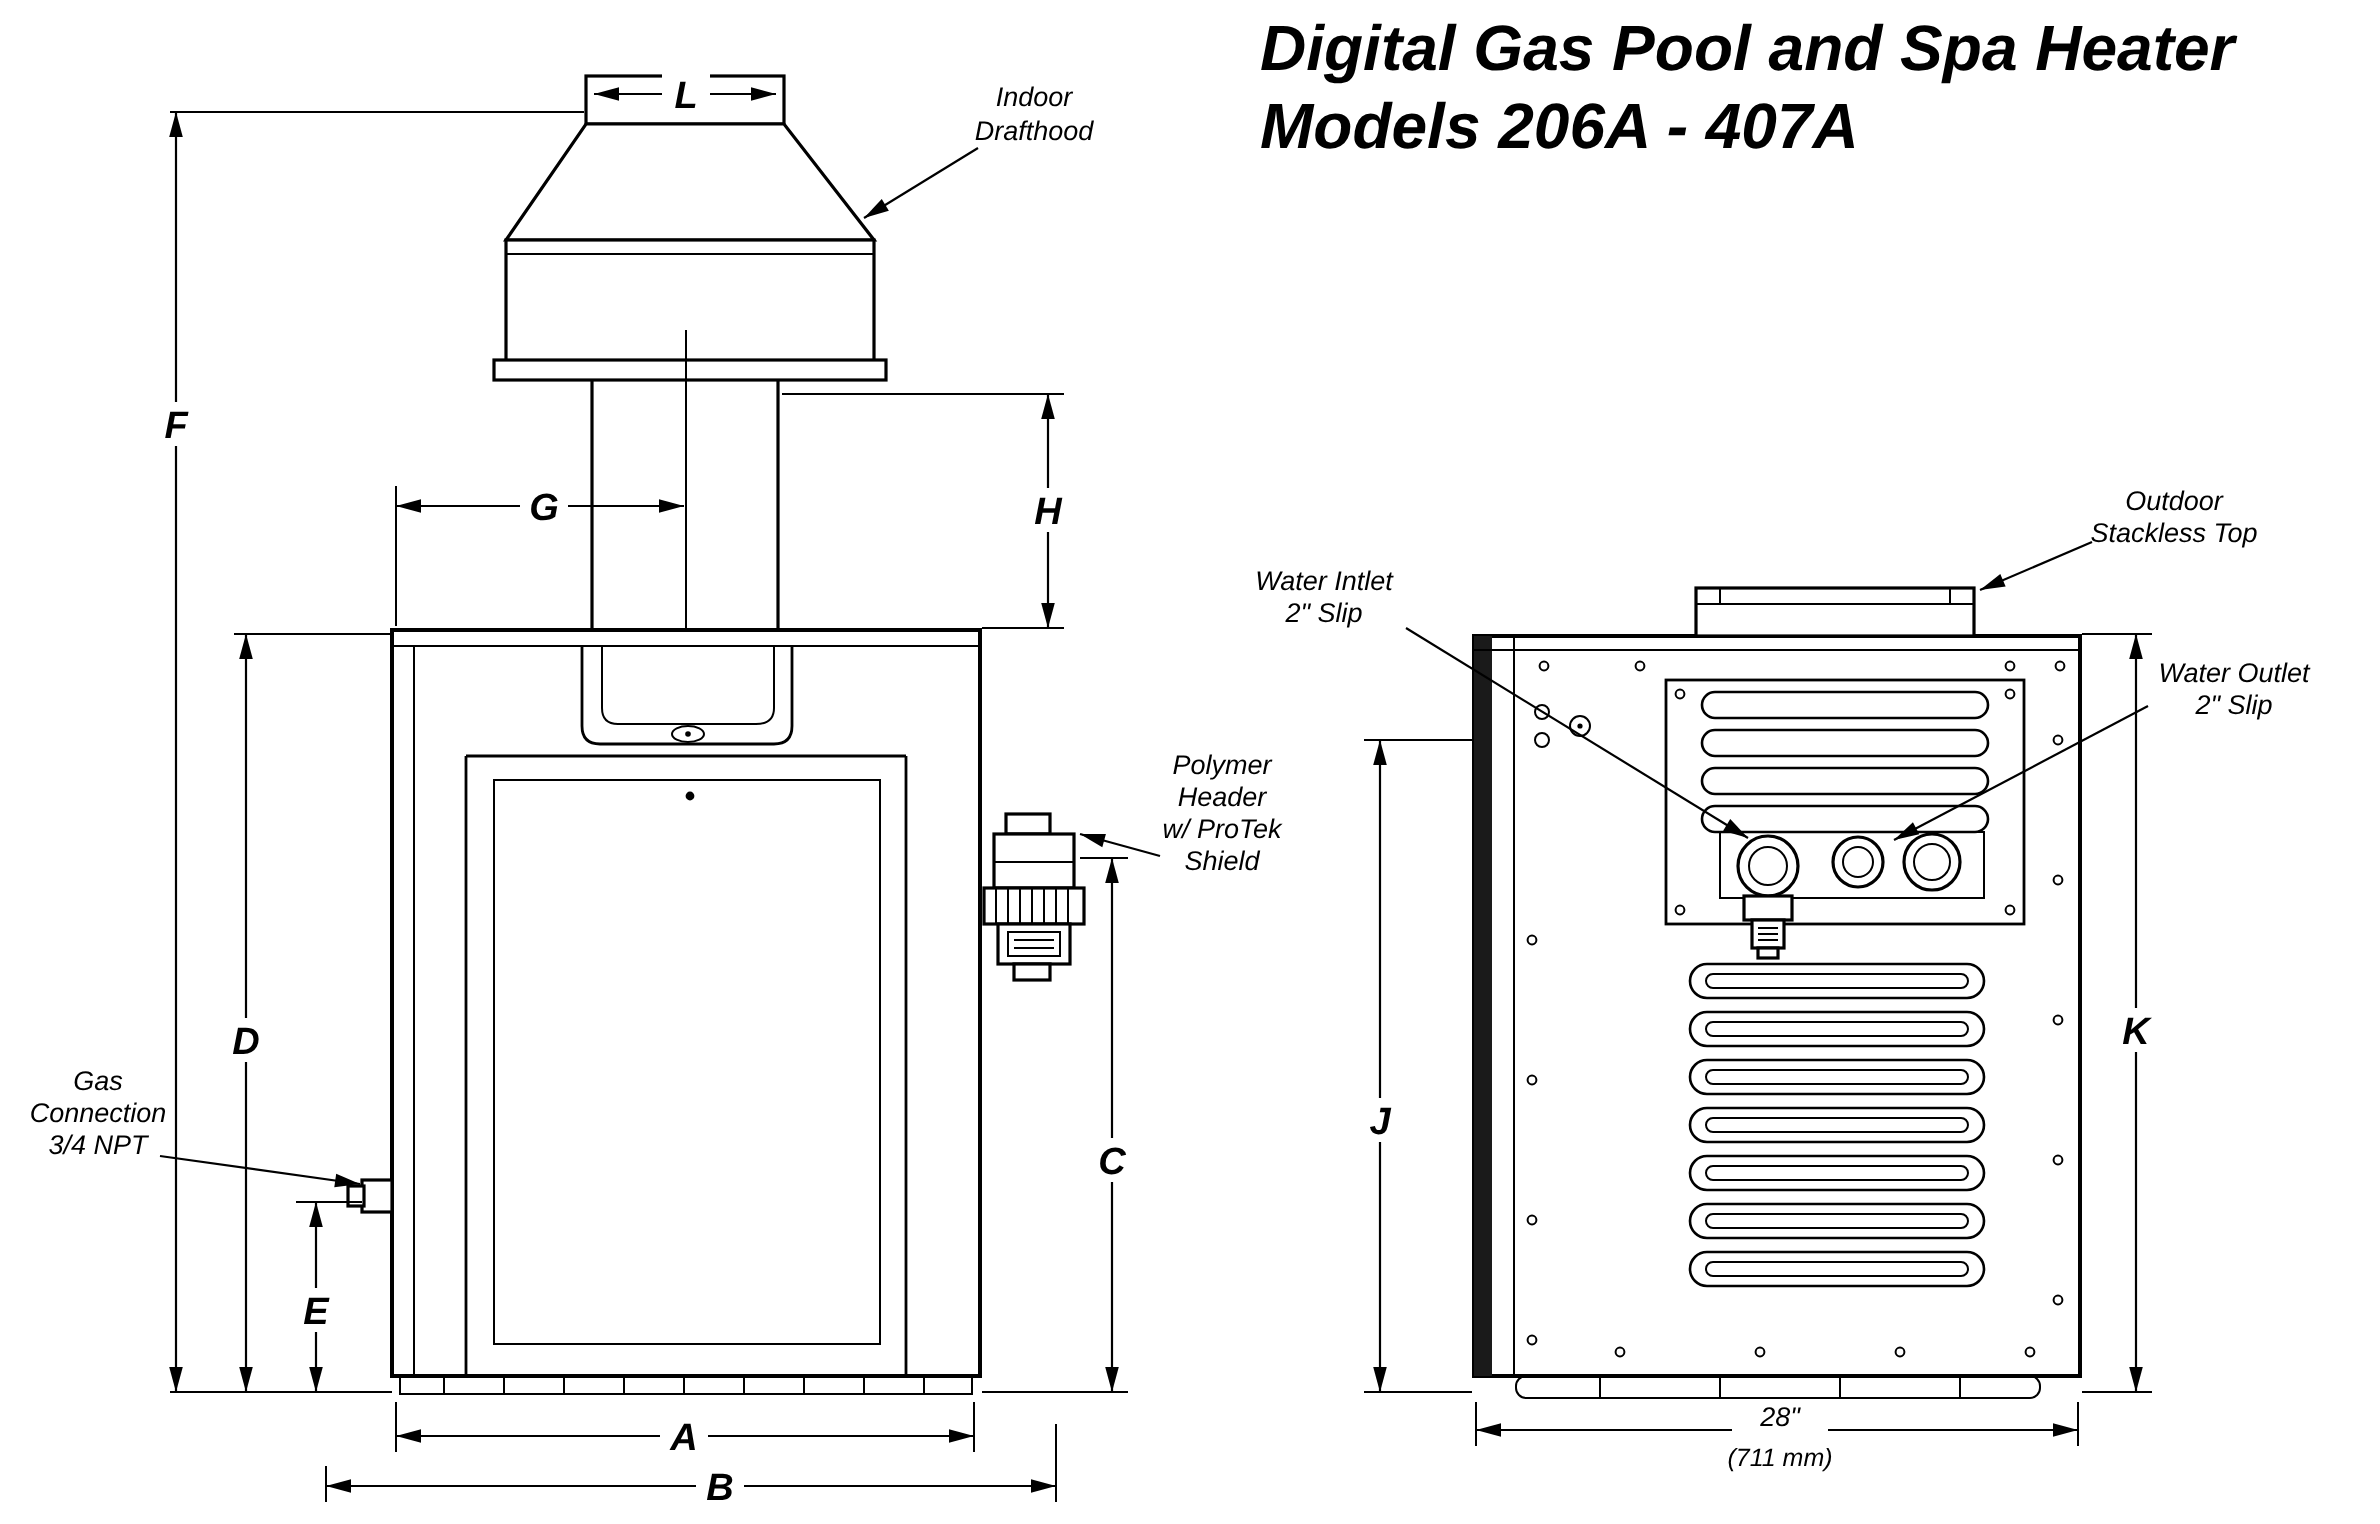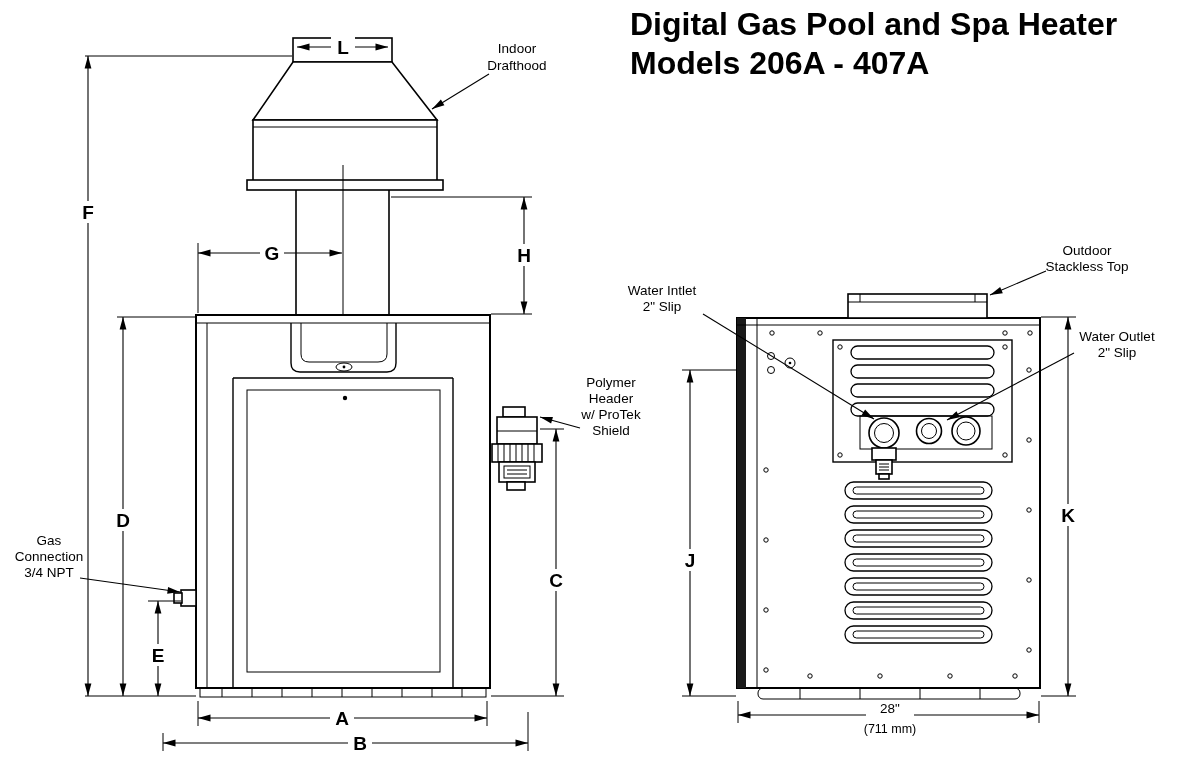--- a/index.html
+++ b/index.html
@@ -1,17 +1,17 @@
 <!DOCTYPE html>
 <html><head>
 <meta charset="utf-8">
 <style>
   html,body { margin:0; padding:0; background:#fff; }
   .canvas { position:relative; width:1190px; height:762px; background:#fff;
-            font-family:"Liberation Sans", sans-serif; overflow:hidden; }
+            font-family:"Liberation Sans", sans-serif; overflow:hidden;font-style:italic; }
   svg { display:block; }
   .outline { fill:#fff; stroke:#000; stroke-width:1.6; }
   .outline2 { fill:#fff; stroke:#000; stroke-width:2; }
   .med  { fill:none; stroke:#000; stroke-width:1.4; }
   .thin { fill:none; stroke:#000; stroke-width:1; }
   .dim  { fill:none; stroke:#000; stroke-width:1.1; }
   .ext  { fill:none; stroke:#000; stroke-width:1; }
   .leader { fill:none; stroke:#000; stroke-width:1.1; }
   .mask { fill:#fff; stroke:none; }
   .dim-label { font-family:"Liberation Sans",sans-serif; font-weight:bold; font-size:19px; text-anchor:middle; fill:#000; }

